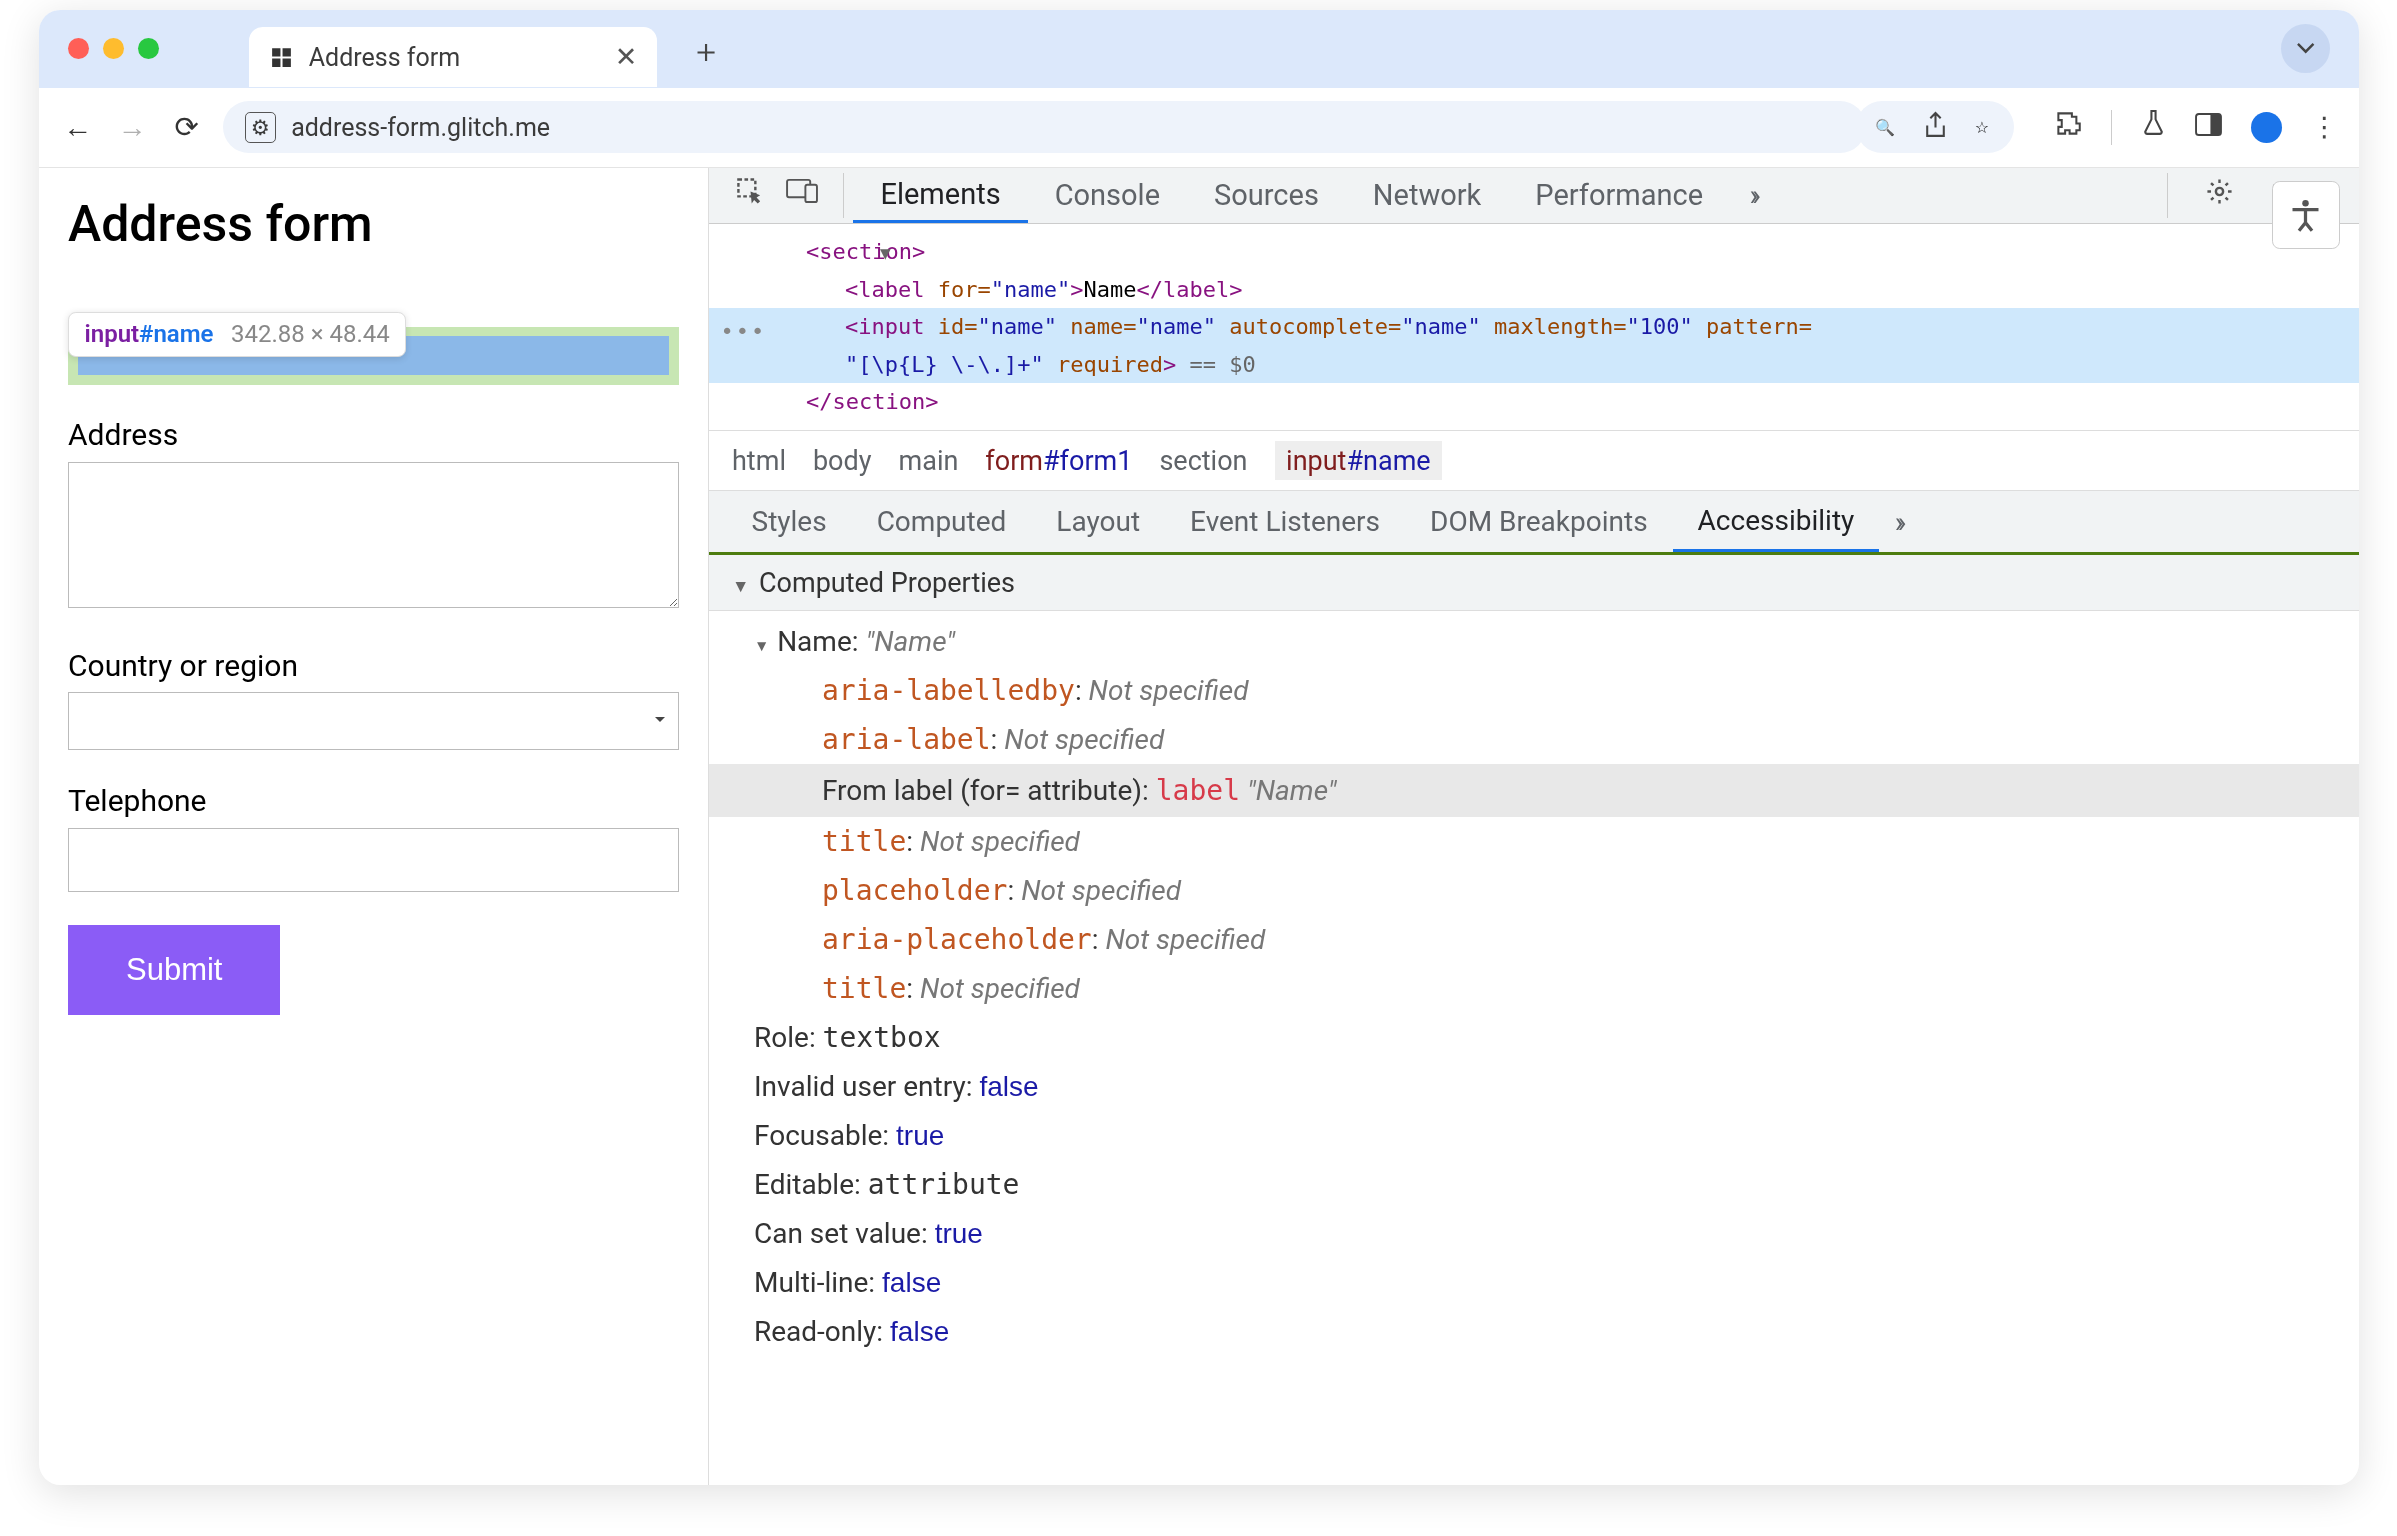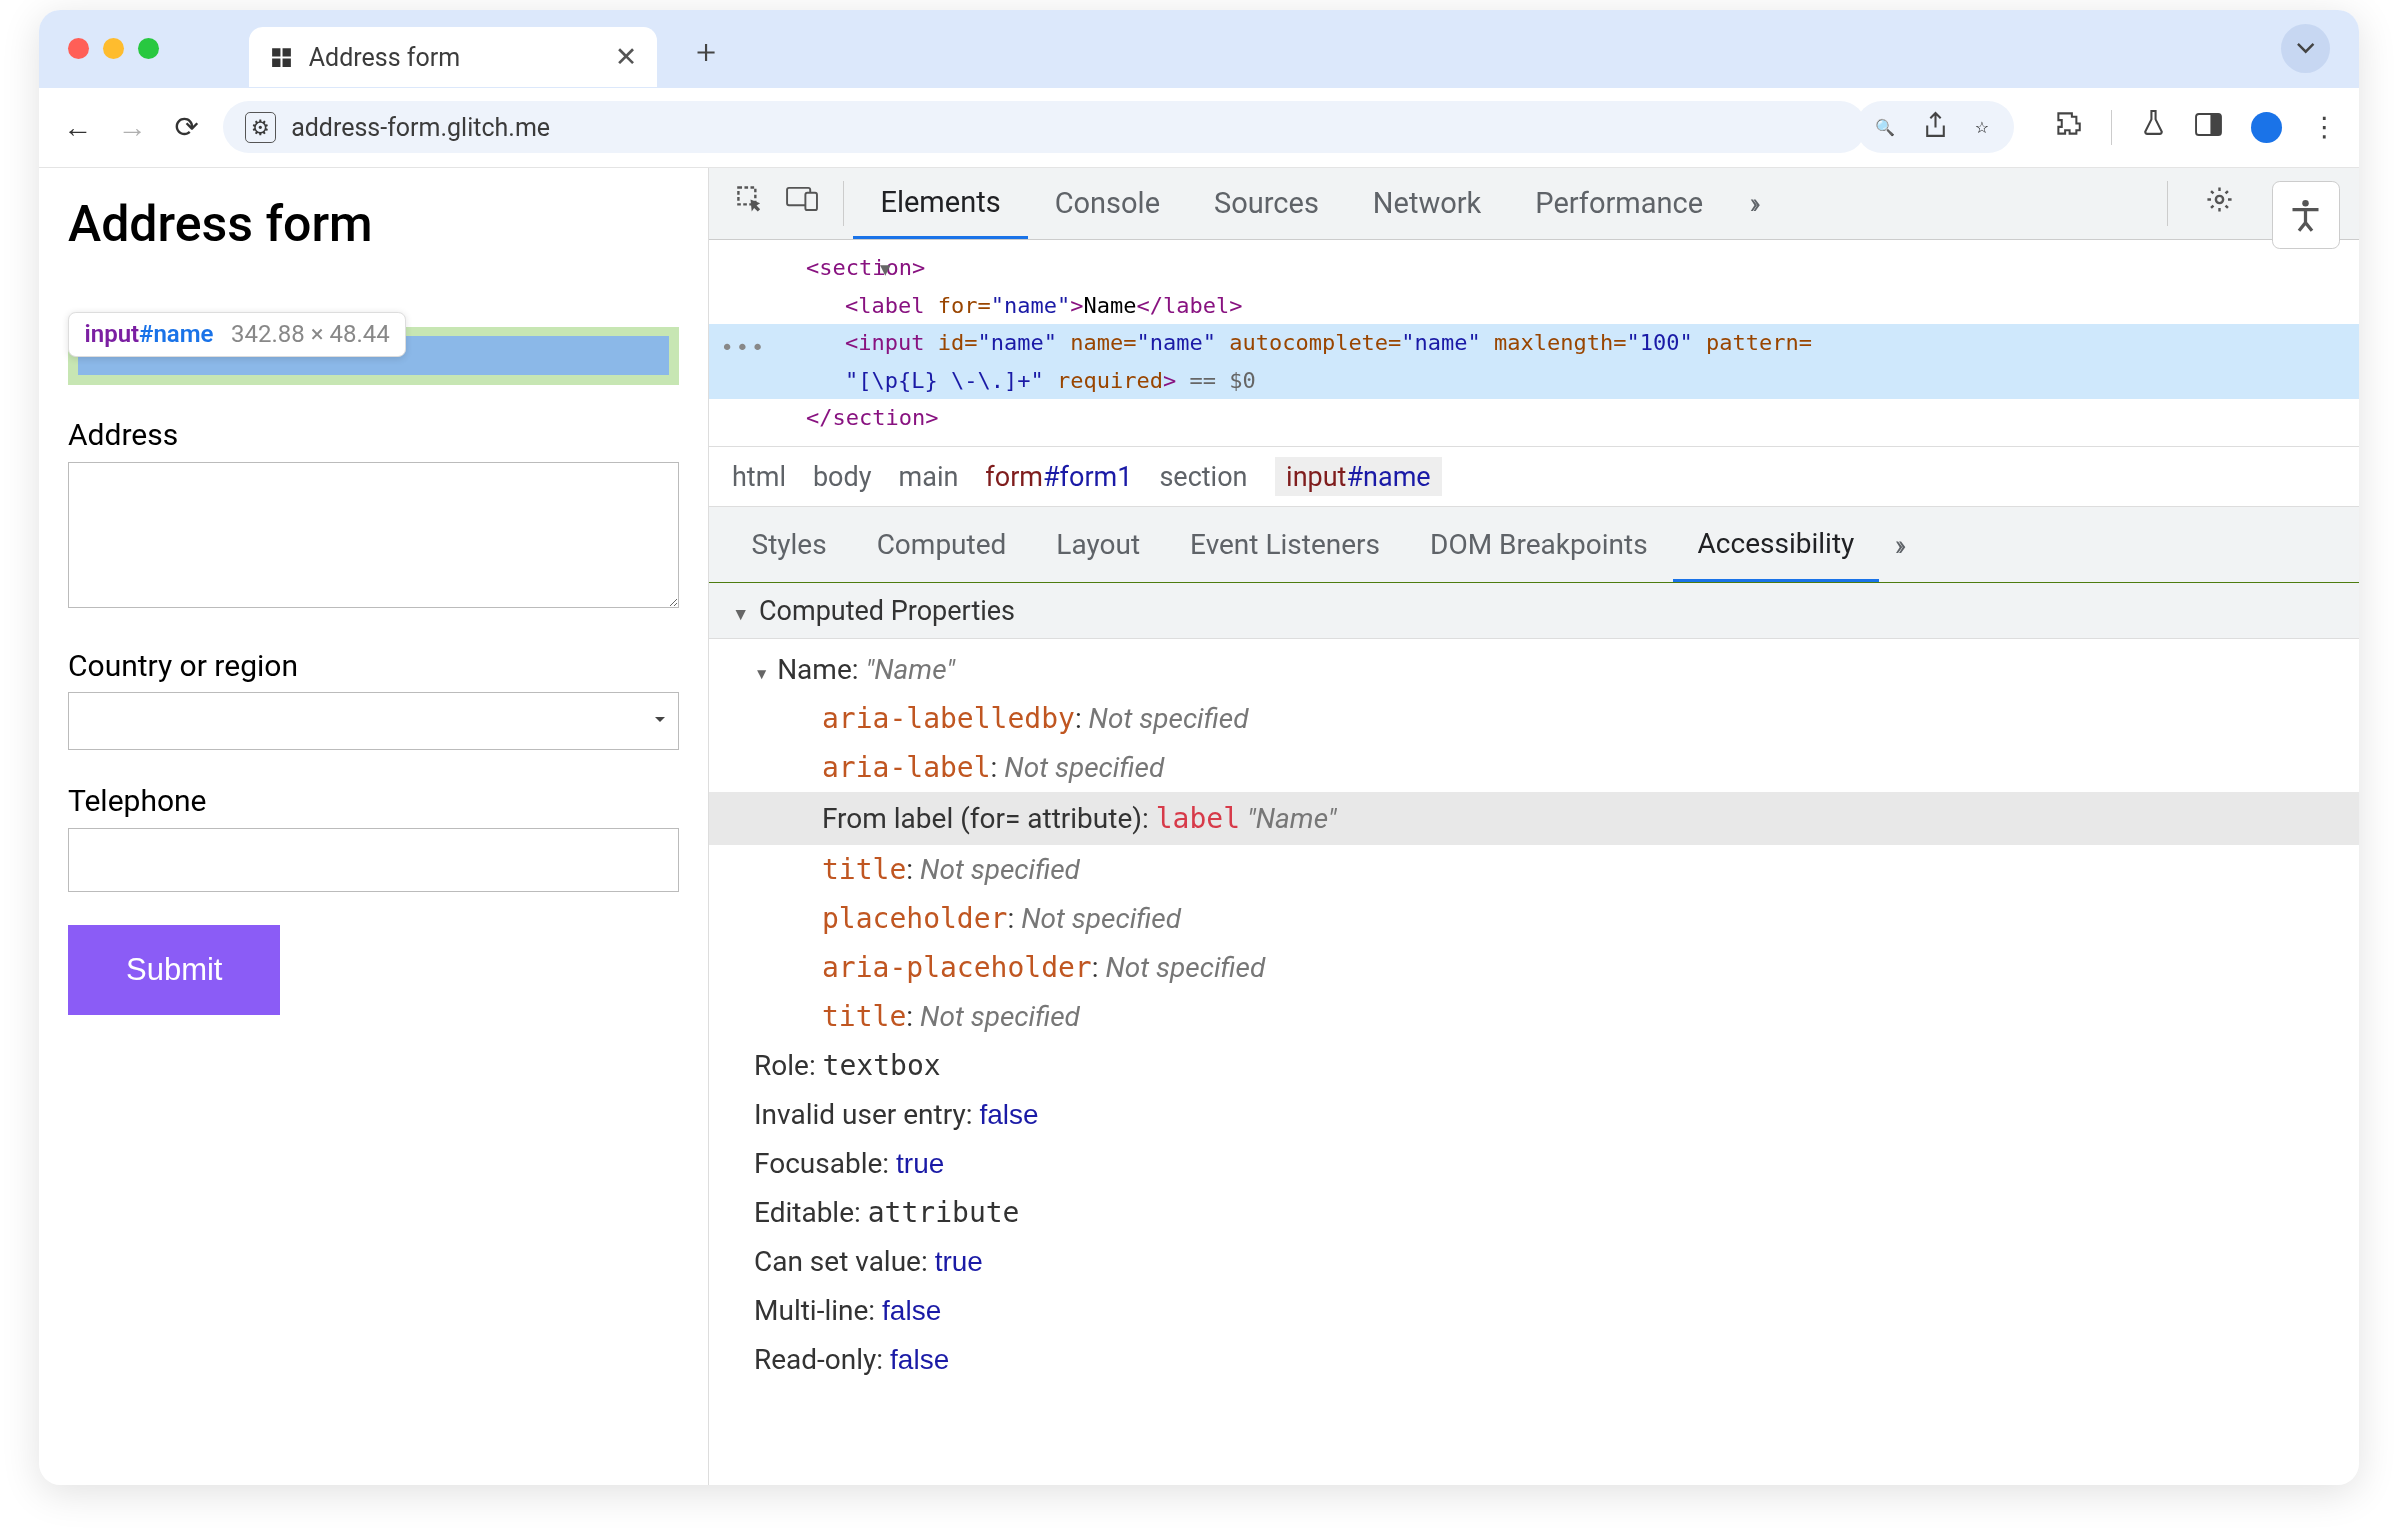--- a/index.html
+++ b/index.html
@@ -122,21 +122,21 @@
   }
   
   .devtools {
     flex:1; display:flex; flex-direction:column;
     font-size:27px; color:#333;
     min-width:0;
   }
   .dt-tabs {
     display:flex; align-items:center;
     border-bottom:1px solid #ccc;
-    background:#f1f3f4; height:72px;
+    background:#f1f3f4; height:56px;
     padding-left:13.6px; gap:0;
   }
   .dt-pre-icons{ display:flex; gap:21.3px; padding:0 13.6px; color:#555; font-size:27px;}
   .dt-vline{ width:1px; background:#ccc; height:45px; margin:0 9.7px;}
   .dt-tab {
     padding: 0 27px; height:100%; display:flex; align-items:center;
     font-size:29px; color:#5f6368;
   }
   .dt-tab.first-active{ color:#202124; border-bottom:3.9px solid #1a73e8;}
   .dt-right-icons{ margin-left:auto; display:flex; align-items:center; gap:27px; padding-right:21.3px; color:#555;}
@@ -161,22 +161,22 @@
     display:flex; gap:27px; padding:9.7px 23px;
     font-size:27px; align-items:center;
     border-top:1px solid #ddd; border-bottom:1px solid #ddd;
     background:#fff;
   }
   .breadcrumb-bar span{ color:#5f6368;}
   .breadcrumb-bar .bc-active{ background:#eee; padding:3.9px 11.6px;}
   .breadcrumb-bar .bc-tag{color:#7f1d1d;}
   .breadcrumb-bar .bc-id{color:#1a1aa6;}
   .subtabs {
-    display:flex; background:#f1f3f4; border-bottom:1px solid #4d7c0f;
-    height:76px; align-items:center; padding-left:17.5px; gap:0;
+    display:flex; background:#f1f3f4; border-bottom:3px solid #4d7c0f;
+    height:64px; align-items:center; padding-left:17.5px; gap:0;
   }
   .subtab { padding:0 25px; height:100%; display:flex; align-items:center; font-size:28px; color:#5f6368;}
   .subtab.active{ color:#202124; border-bottom:3.9px solid #1a73e8;}
   .panel-section {
     padding: 11.6px 23px; border-bottom:1px solid #ddd;
     background:#f1f3f4;
   }
   .panel-section .sec-caret::before{content:"▼"; font-size:17.5px; margin-right:9.7px; color:#666;}
   .a11y-body {
     padding: 5.8px 0 19.4px 0; font-size:28px; line-height:1.75;

